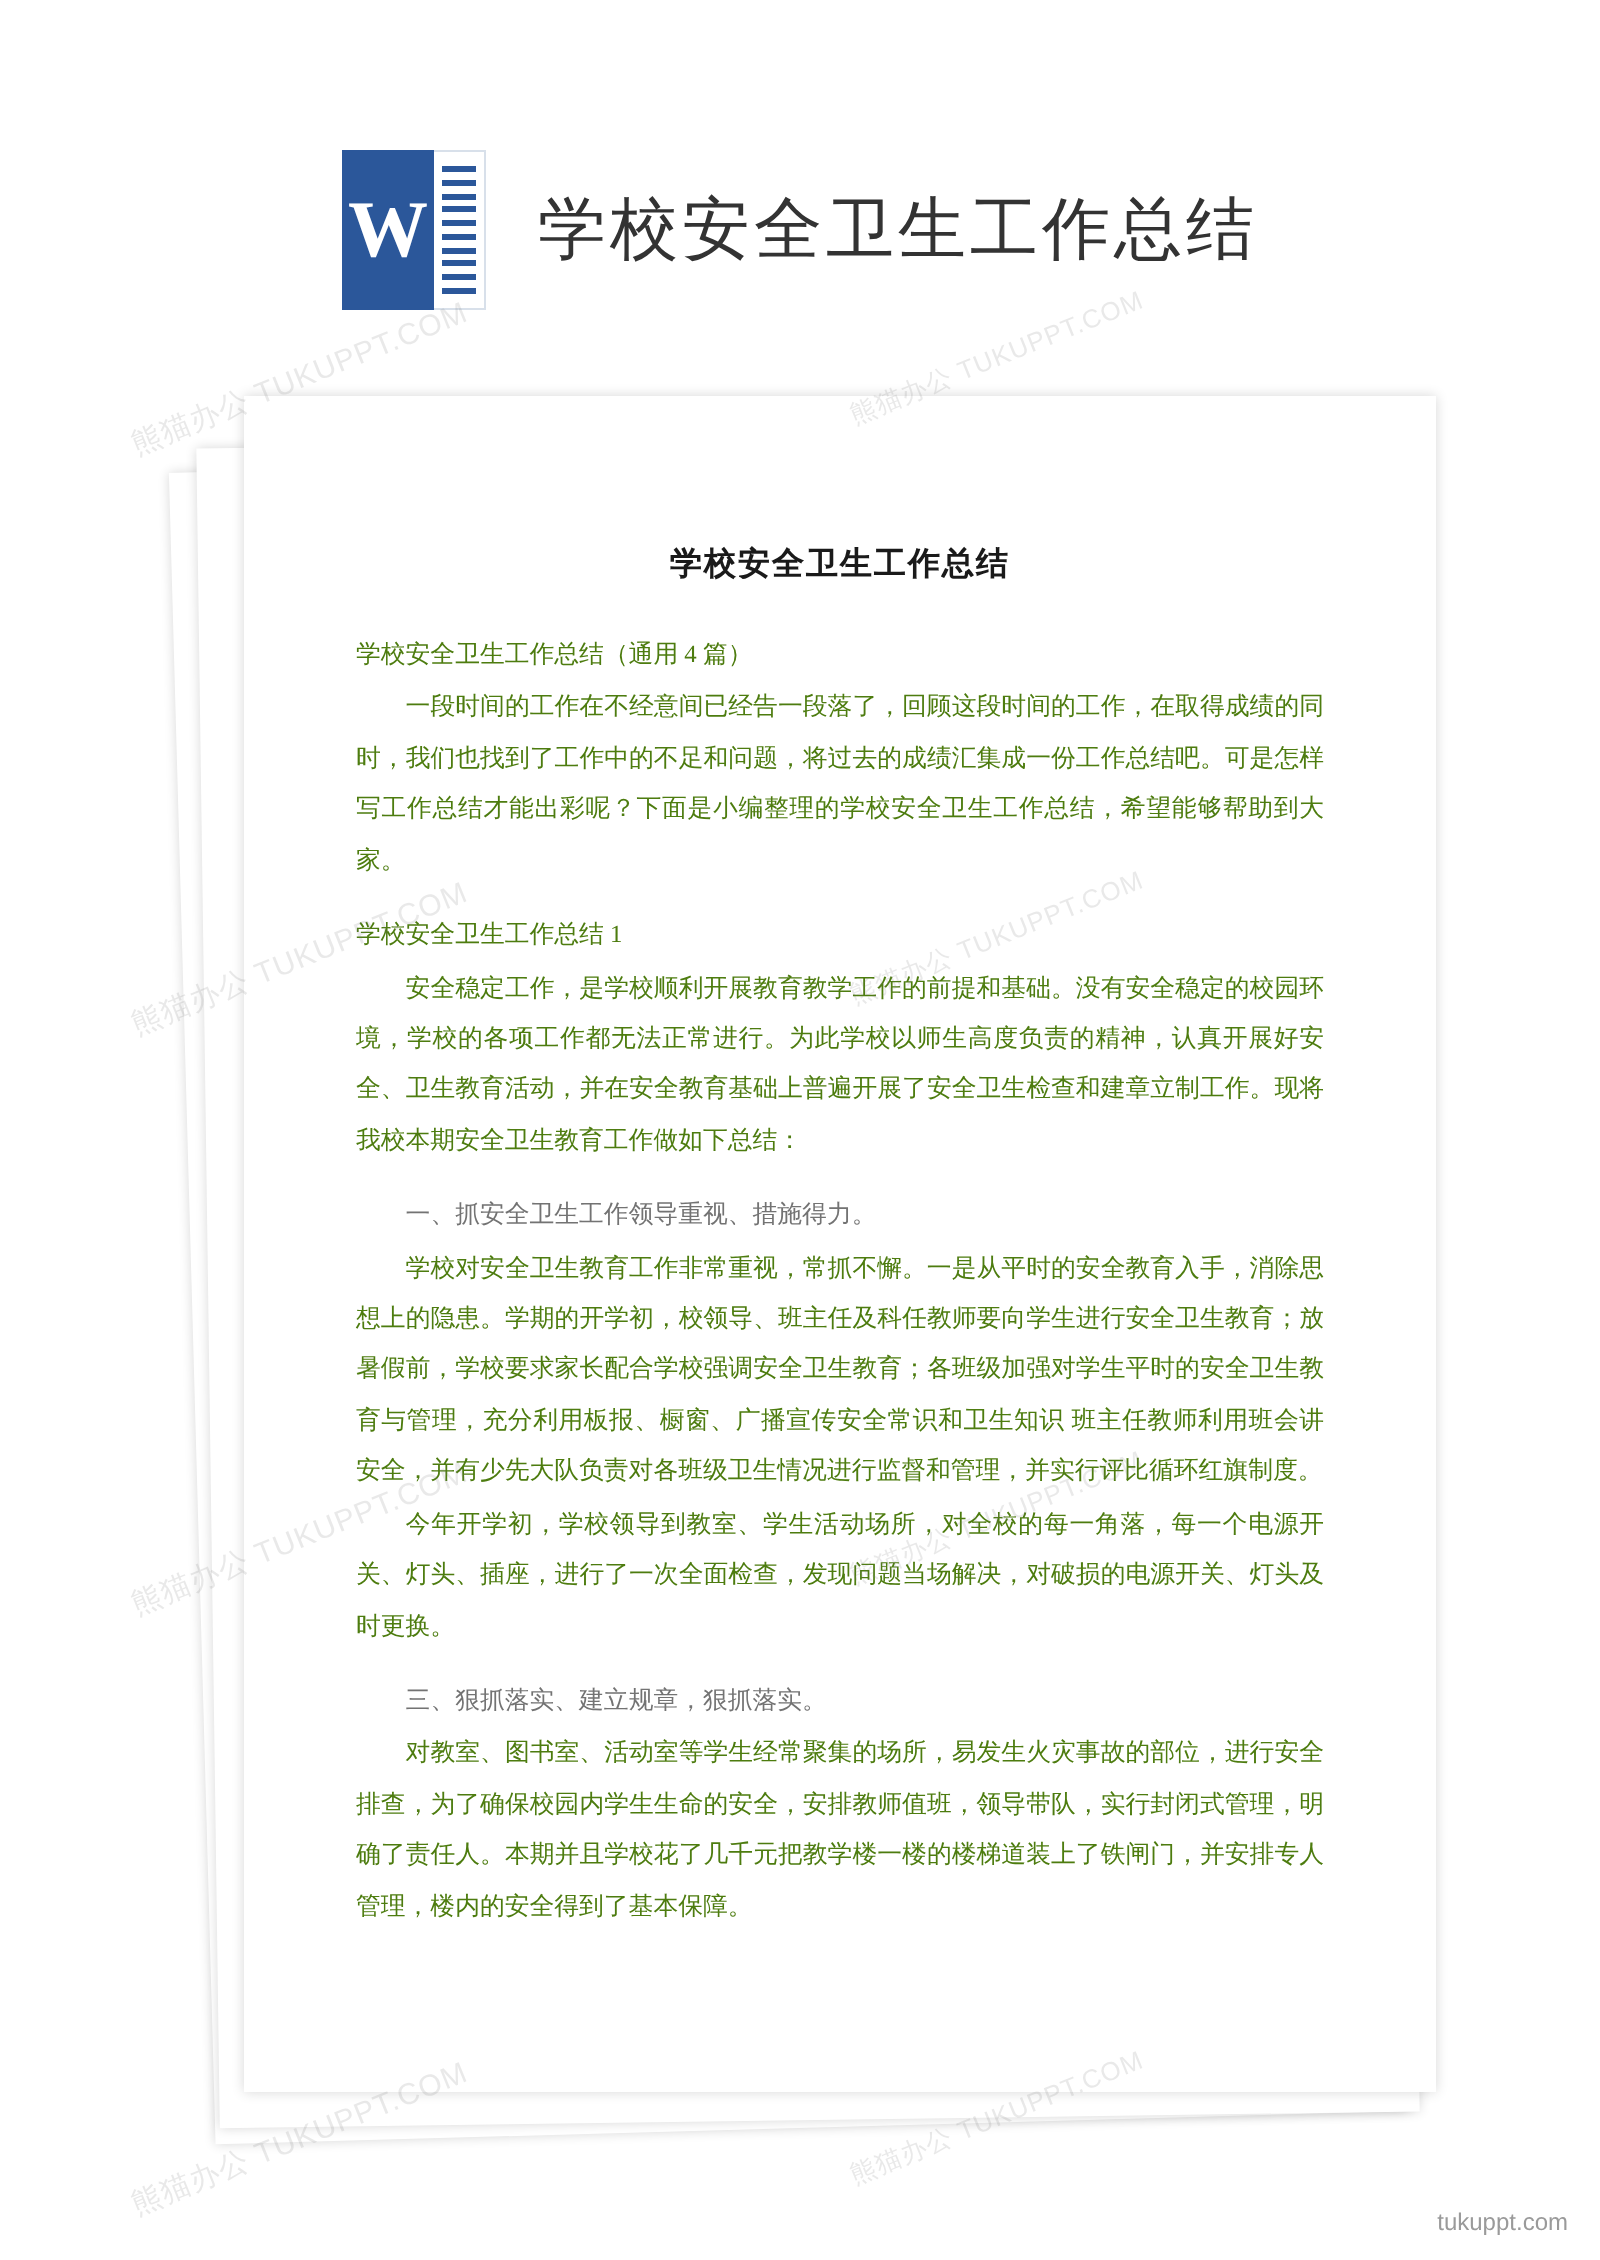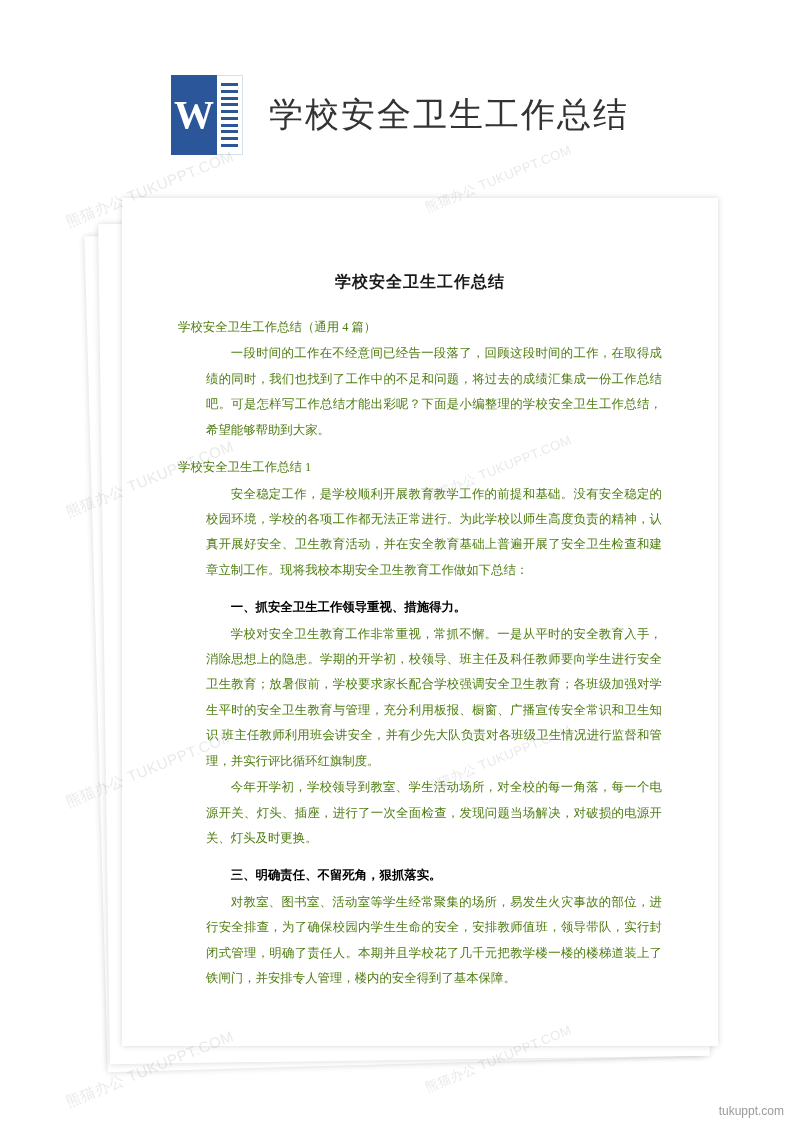--- a/index.html
+++ b/index.html
@@ -127,25 +127,24 @@
   }
   .para {
     font-size: 12.4px;
     line-height: 2.05;
     text-align: justify;
     margin: 0 0 1px 0;
     color: #4d7c0f;
   }
   .para.indent {
     text-indent: 2em;
-    margin-left: 28px;
   }
   .para.bold {
-    font-weight: bold;
-    color: #000000;
+    font-weight: normal;
+    color: #737373;
   }
   .para.spaced {
     margin-top: 12px;
   }
 
   
   .wm {
     position: absolute;
     color: rgba(120,120,120,0.16);
     font-size: 13px;
@@ -196,21 +195,21 @@
     <div class="page-inner">
       <div class="page-title">学校安全卫生工作总结</div>
       <div id="paragraphs">
           <div class="para">学校安全卫生工作总结（通用 4 篇）</div>
           <div class="para indent">一段时间的工作在不经意间已经告一段落了，回顾这段时间的工作，在取得成绩的同时，我们也找到了工作中的不足和问题，将过去的成绩汇集成一份工作总结吧。可是怎样写工作总结才能出彩呢？下面是小编整理的学校安全卫生工作总结，希望能够帮助到大家。</div>
           <div class="para spaced">学校安全卫生工作总结 1</div>
           <div class="para indent">安全稳定工作，是学校顺利开展教育教学工作的前提和基础。没有安全稳定的校园环境，学校的各项工作都无法正常进行。为此学校以师生高度负责的精神，认真开展好安全、卫生教育活动，并在安全教育基础上普遍开展了安全卫生检查和建章立制工作。现将我校本期安全卫生教育工作做如下总结：</div>
           <div class="para indent bold spaced">一、抓安全卫生工作领导重视、措施得力。</div>
           <div class="para indent">学校对安全卫生教育工作非常重视，常抓不懈。一是从平时的安全教育入手，消除思想上的隐患。学期的开学初，校领导、班主任及科任教师要向学生进行安全卫生教育；放暑假前，学校要求家长配合学校强调安全卫生教育；各班级加强对学生平时的安全卫生教育与管理，充分利用板报、橱窗、广播宣传安全常识和卫生知识 班主任教师利用班会讲安全，并有少先大队负责对各班级卫生情况进行监督和管理，并实行评比循环红旗制度。</div>
           <div class="para indent">今年开学初，学校领导到教室、学生活动场所，对全校的每一角落，每一个电源开关、灯头、插座，进行了一次全面检查，发现问题当场解决，对破损的电源开关、灯头及时更换。</div>
-          <div class="para indent bold spaced">三、明确责任、不留死角，狠抓落实。</div>
+          <div class="para indent bold spaced">三、狠抓落实、建立规章，狠抓落实。</div>
           <div class="para indent">对教室、图书室、活动室等学生经常聚集的场所，易发生火灾事故的部位，进行安全排查，为了确保校园内学生生命的安全，安排教师值班，领导带队，实行封闭式管理，明确了责任人。本期并且学校花了几千元把教学楼一楼的楼梯道装上了铁闸门，并安排专人管理，楼内的安全得到了基本保障。</div>
         </div>
     </div>
   </div>
 </div>
 
 <div id="watermark-layer">
     <div class="wm big" style="left: 60px; top: 180px;">熊猫办公 TUKUPPT.COM</div>
     <div class="wm" style="left: 420px; top: 170px;">熊猫办公 TUKUPPT.COM</div>
     <div class="wm big" style="left: 60px; top: 470px;">熊猫办公 TUKUPPT.COM</div>

